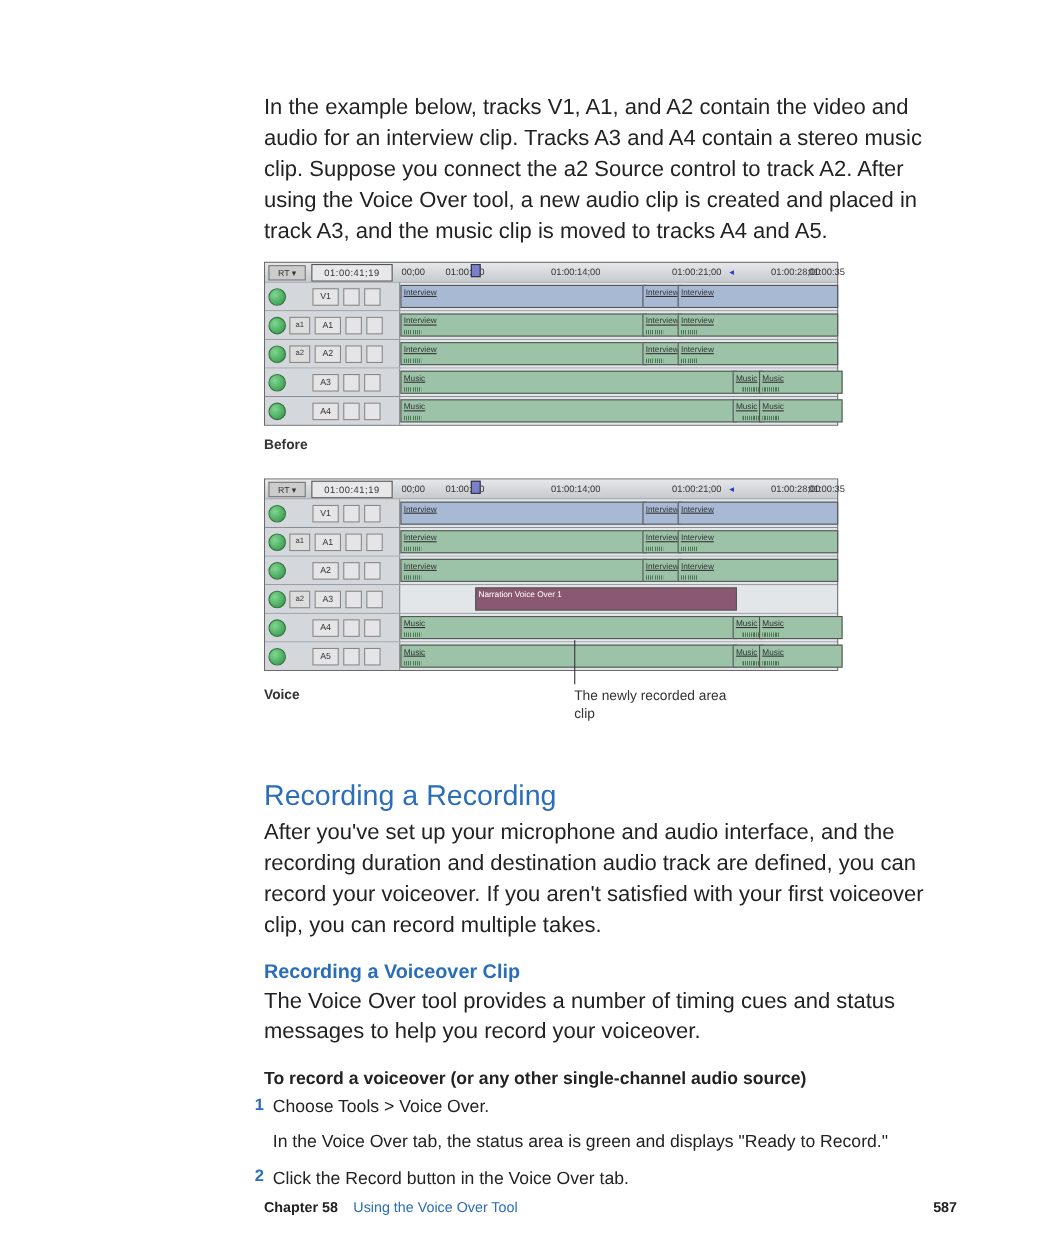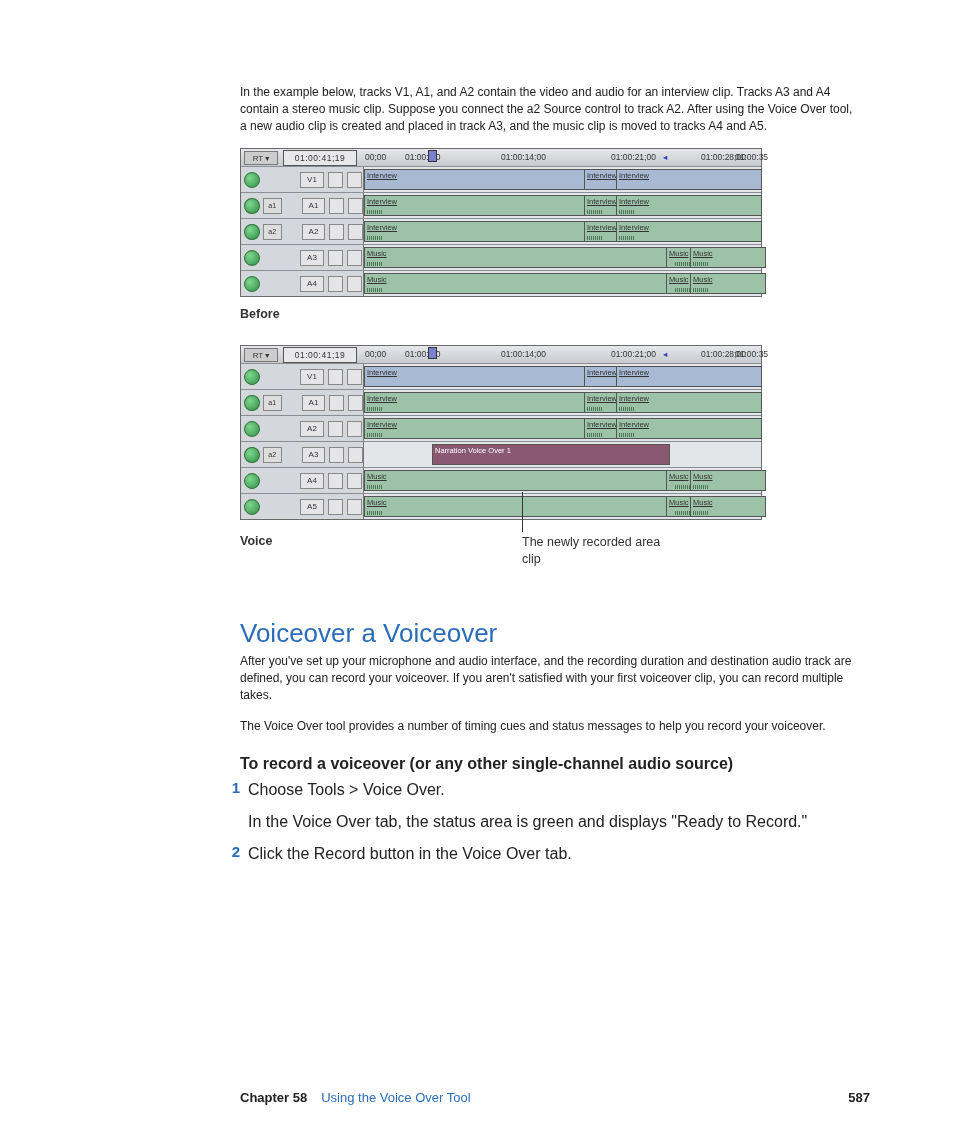--- a/index.html
+++ b/index.html
@@ -1,17 +1,17 @@
 <!DOCTYPE html>
 <html><head>
 <meta charset="utf-8">
 <style>
   body{margin:0;background:#fff;font-family:"Myriad Pro","Segoe UI",Helvetica,Arial,sans-serif;color:#222;width:954px;height:1145px;position:relative}
   .page{position:absolute;left:240px;top:84px;width:620px}
-  .body-text{font-size:12px;line-height:1.4;margin:0 0 14px}
+  .body-text{font-size:20px;line-height:1.4;margin:0 0 14px}
   .img-label{font-size:12.5px;font-weight:700;color:#333;margin:10px 0 24px}
   .callout-text{position:absolute;font-size:12.5px;color:#333;line-height:1.35}
   h1.title{color:#2a6db8;font-weight:400;font-size:26px;margin:46px 0 4px}
   h2.subtitle{color:#2a6db8;font-weight:600;font-size:18px;margin:18px 0 2px}
   .step-block{margin:0 0 10px -20px}
   .step-row{display:flex;align-items:flex-start;margin:0 0 10px}
   .step-num{width:20px;text-align:right;color:#2a6db8;font-weight:700;font-size:15px;padding-right:8px;flex-shrink:0}
   .step-txt{font-size:16px;line-height:1.4}
   .bold{font-weight:600;font-size:16px;margin:20px 0 6px}
   
@@ -19,21 +19,21 @@
   .tl-ruler{height:17px;background:linear-gradient(#e5e7ea,#c7cace);display:flex;align-items:center;position:relative}
   .tl-rt{position:absolute;left:3px;top:2px;width:32px;height:12px;border:1px solid #777;background:#ccc;display:flex;align-items:center;justify-content:center;font-size:8px}
   .tl-tc{position:absolute;left:42px;top:1px;width:72px;height:14px;border:1px solid #555;background:#e8e8ea;display:flex;align-items:center;justify-content:center;font-size:8.5px;letter-spacing:.5px}
   .tl-ticks{position:absolute;left:122px;right:0;top:0;bottom:0}
   .tick{position:absolute;top:3px;font-size:8.5px}
   .tick.phead::before{content:'';position:absolute;left:-3px;top:-2px;width:7px;height:10px;background:#7a7fcf;border:1px solid #333}
   .tl-row{display:flex;height:25px;border-top:1px solid #8b8f95}
   .tl-hdr{width:122px;flex-shrink:0;background:#d4d7db;display:flex;align-items:center;border-right:1px solid #777;position:relative}
   .tl-vis{width:14px;height:14px;border-radius:50%;background:radial-gradient(circle at 35% 35%,#7fd88f,#2e8f45);margin-left:3px;border:1px solid #2e6e3a}
   .tl-src{width:17px;height:14px;margin-left:3px;border:1px solid #888;background:#ddd;font-size:7px;display:flex;align-items:center;justify-content:center}
-  .tl-dest{width:22px;height:14px;margin-left:20px;border:1px solid #888;background:#e5e5e7;font-size:8px;display:flex;align-items:center;justify-content:center}
+  .tl-dest{width:22px;height:14px;margin-left:4px;border:1px solid #888;background:#e5e5e7;font-size:8px;display:flex;align-items:center;justify-content:center}
   .tl-lock,.tl-mute{width:13px;height:14px;margin-left:4px;border:1px solid #888;background:#e5e5e7}
   .tl-body{flex:1;position:relative;background:#e3e6e9}
   .clip{position:absolute;top:2px;bottom:2px;border:1px solid #555;font-size:7.5px;padding:1px 2px;overflow:hidden;text-decoration:underline}
   .clip.vid{background:#a8b9d4}
   .clip.aud{background:#9cc3a7}
   .clip.vo{background:#8a5871;color:#fff;text-decoration:none}
   .wf::after{content:'';position:absolute;left:2px;bottom:1px;width:16px;height:4px;background:repeating-linear-gradient(90deg,#4a7852 0 1px,transparent 1px 2px)}
   .wf.end::after{left:auto;right:2px}
   
   .footer{position:absolute;left:240px;bottom:40px;width:630px;display:flex;align-items:center;font-size:13px}
@@ -232,23 +232,24 @@
           <div class="clip aud wf" style="left:326px;width:70px">Music</div>
         </div>
       </div>
   </div>
   <div style="display:flex;align-items:flex-start;position:relative">
     <div class="img-label">Voice</div>
     <div style="position:absolute;left:282px;top:-32px;width:1px;height:40px;background:#333"></div>
     <div class="callout-text" style="left:282px;top:10px;width:140px">The newly recorded area clip</div>
   </div>
 
-  <h1 class="title">Voiceover a Voiceover</h1>
+  <h1 class="title">Recording a Recording</h1>
   <p class="body-text">After you've set up your microphone and audio interface, and the recording duration and destination audio track are defined, you can record your voiceover. If you aren't satisfied with your first voiceover clip, you can record multiple takes.</p>
 
+  <h2 class="subtitle">Recording a Voiceover Clip</h2>
   <p class="body-text">The Voice Over tool provides a number of timing cues and status messages to help you record your voiceover.</p>
 
   <div class="bold">To record a voiceover (or any other single-channel audio source)</div>
   <div class="step-block">
     <div class="step-row">
         <div class="step-num">1</div>
         <div class="step-txt">Choose Tools &gt; Voice Over.</div>
       </div>
     <div class="step-row">
         <div class="step-num"></div>

